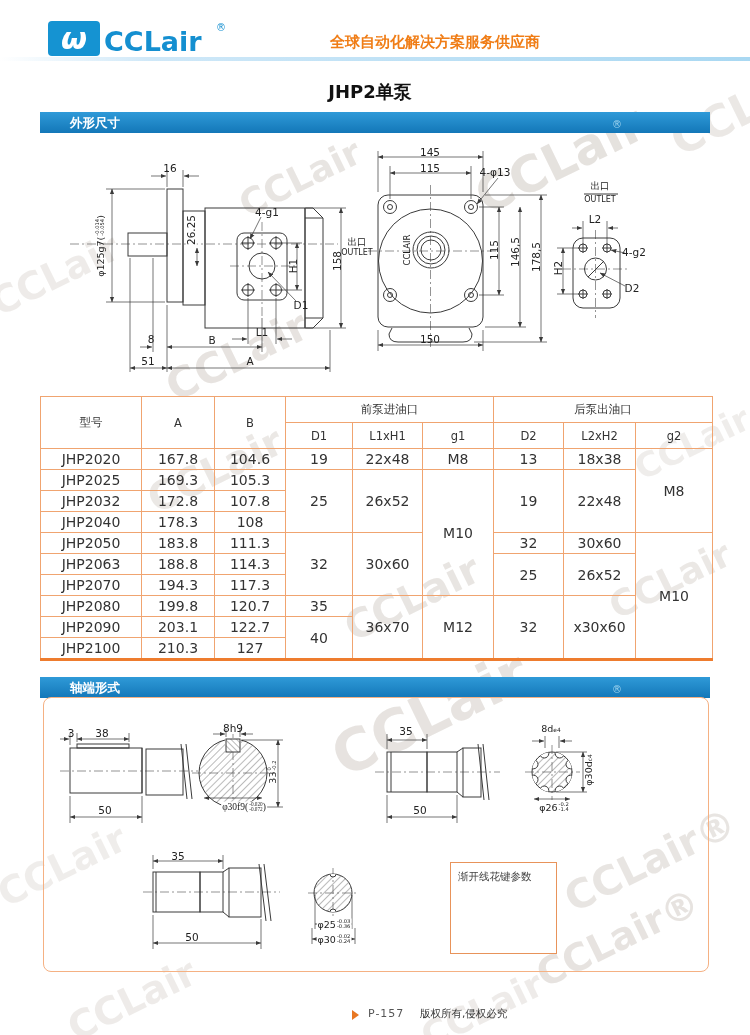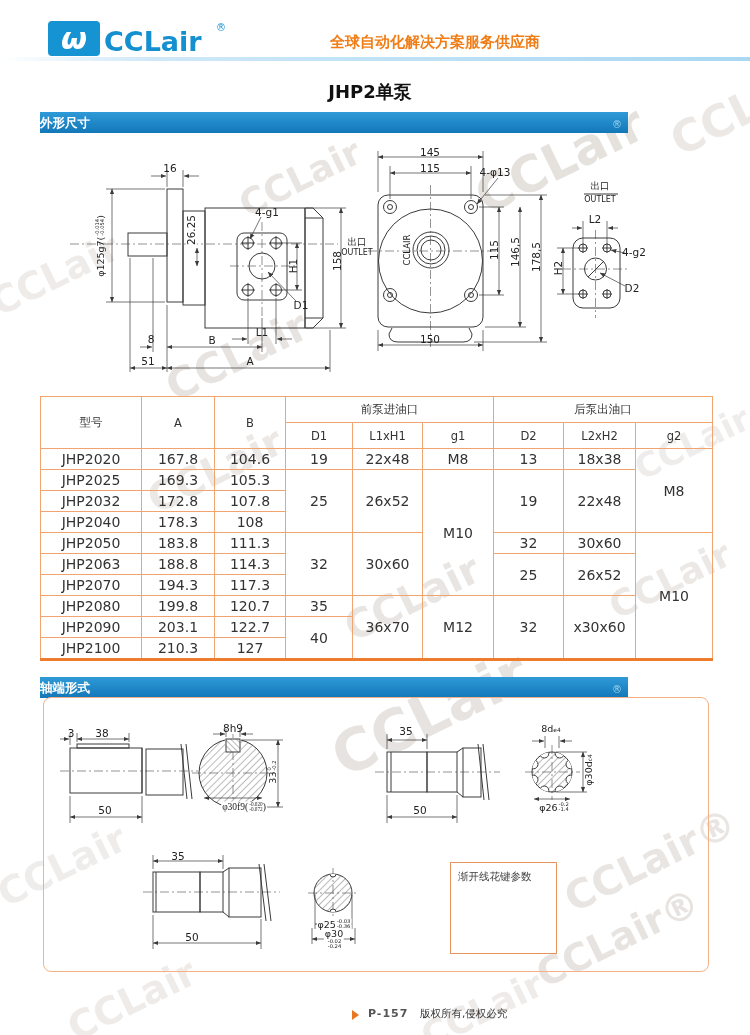--- a/index.html
+++ b/index.html
@@ -5,21 +5,21 @@
   html,body{margin:0;padding:0;}
   body{width:750px;height:1035px;position:relative;background:#fff;font-family:"DejaVu Sans","Liberation Sans",sans-serif;overflow:hidden;}
   .abs{position:absolute;}
   
   .logo-box{left:48px;top:21px;width:52px;height:35px;background:#1593d2;border-radius:4px;color:#fff;display:flex;align-items:center;justify-content:center;font-size:30px;font-style:italic;font-weight:bold;}
   .brand{left:104px;top:26px;font-size:27px;font-weight:bold;color:#148fd0;letter-spacing:0px;}
   .brand-reg{left:216px;top:22px;font-size:10px;color:#148fd0;}
   .tagline{left:330px;top:33px;width:360px;text-align:left;font-size:15px;font-weight:bold;color:#f07d16;}
   .hdr-line{left:0;top:57px;width:750px;height:4px;background:linear-gradient(90deg,#ffffff 0%,#cfe8f8 20%,#a9d8f2 100%);}
   .page-title{left:0;top:80px;width:740px;text-align:center;font-size:18px;font-weight:bold;color:#111;}
-  .sec-bar{left:40px;width:588px;height:21px;background:linear-gradient(180deg,#2f9ad8,#1377b8);color:#fff;font-size:12.5px;font-weight:bold;line-height:21px;padding-left:0;box-sizing:border-box;}
+  .sec-bar{left:40px;width:670px;height:21px;background:linear-gradient(180deg,#2f9ad8,#1377b8);color:#fff;font-size:12.5px;font-weight:bold;line-height:21px;padding-left:30px;box-sizing:border-box;}
   .bar-reg{position:absolute;left:572px;top:2px;font-size:10px;color:#9fd4ef;font-weight:normal;}
   #bar1{top:112px;}
   #bar2{top:677px;}
   
   .wm{position:absolute;font-weight:bold;color:#e3dfdb;transform:translate(-50%,-50%) rotate(-26deg);white-space:nowrap;}
   
   .dim{position:absolute;color:#222;white-space:nowrap;display:flex;align-items:center;line-height:1;}
   .dim .stk{display:inline-flex;flex-direction:column;font-size:55%;line-height:1.05;margin-left:1px;}
   .dim .sub{font-size:62%;margin-top:4px;}
   .dim.bg{background:#fff;padding:0 1px;}
@@ -30,21 +30,21 @@
   thead th{font-size:11.5px;height:25px;}
   tbody td{font-size:14px;height:20px;margin-top:8px;}
   table{border-top:1.5px solid #f0a470;border-bottom:3px solid #ee7c2e;}
   
   .sec-box{left:43px;top:697px;width:664px;height:273px;border:1.5px solid #f5b183;border-radius:8px;}
   .spline-box{left:450px;top:862px;width:107px;height:92px;border:1px solid #e8935a;box-sizing:border-box;padding:7px 0 0 7px;font-size:10.5px;color:#444;}
   .spline-box .sp-title{margin-bottom:7px;}
   .spline-box .sp-item{line-height:12.8px;}
   
   .foot-arrow{left:352px;top:1010px;width:0;height:0;border-left:7px solid #e87722;border-top:5px solid transparent;border-bottom:5px solid transparent;}
-  .foot-page{left:368px;top:1007px;font-size:11px;color:#555;letter-spacing:1px;font-weight:bold;}
+  .foot-page{left:368px;top:1007px;font-size:11px;color:#555;letter-spacing:1px;}
   .foot-copy{left:420px;top:1007px;width:266px;text-align:left;font-size:10.5px;font-weight:normal;color:#333;}
   svg{position:absolute;left:0;top:0;pointer-events:none;}
   .ln{stroke:#3a3a3a;stroke-width:1;fill:none;}
   .cl{stroke:#666;stroke-width:0.7;fill:none;stroke-dasharray:9 3 2 3;}
   .dm{stroke:#3a3a3a;stroke-width:0.7;fill:none;}
 </style>
 </head>
 <body>
 
 <div class="abs" style="left:0;top:0;width:750px;height:1035px;overflow:hidden;">
@@ -581,21 +581,21 @@
     <div class="dim" style="left: 192px; top: 937px; font-size: 10.5px; transform: translate(-50%, -50%) rotate(0deg);">
       <span>50</span>
     </div>
     <div class="dim bg" style="left: 334px; top: 924px; font-size: 9.5px; transform: translate(-50%, -50%) rotate(0deg);">
       <span>φ25</span>
       <span class="stk">
         <span>-0.03</span>
         <span>-0.36</span>
       </span>
     </div>
-    <div class="dim bg" style="left: 334px; top: 939px; font-size: 9.5px; transform: translate(-50%, -50%) rotate(0deg); flex-direction: column;">
+    <div class="dim bg" style="left: 334px; top: 939px; font-size: 9.5px; transform: translate(-50%, -50%) rotate(0deg);">
       <span>φ30</span>
       <span class="stk">
         <span>-0.02</span>
         <span>-0.24</span>
       </span>
     </div>
   </div>
 
 <div class="abs foot-arrow"></div>
 <div class="abs foot-page">P-157</div>

